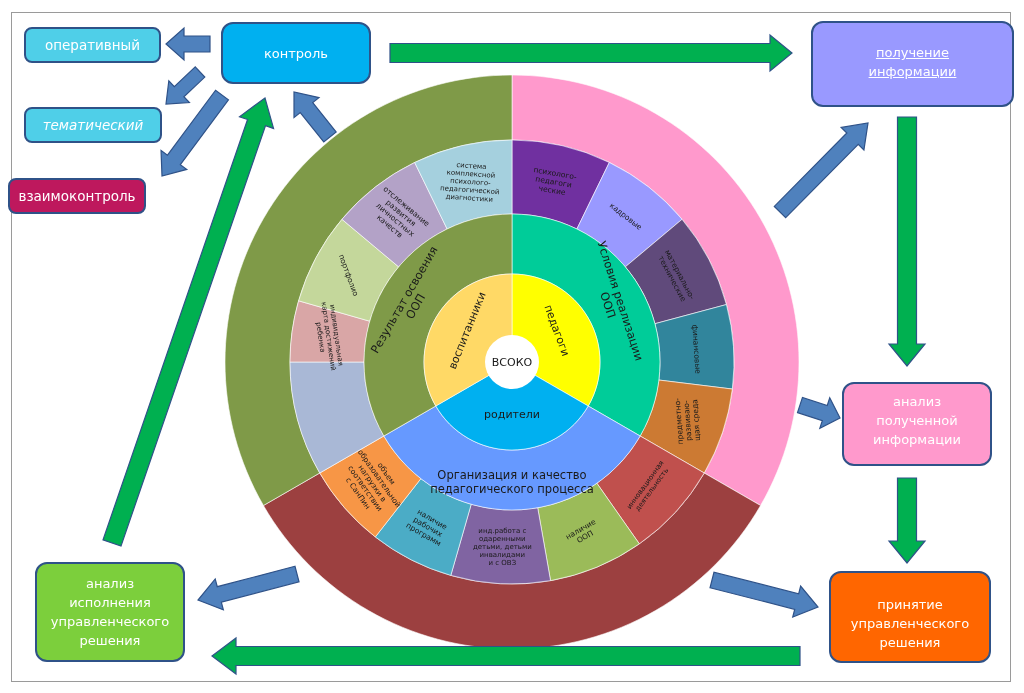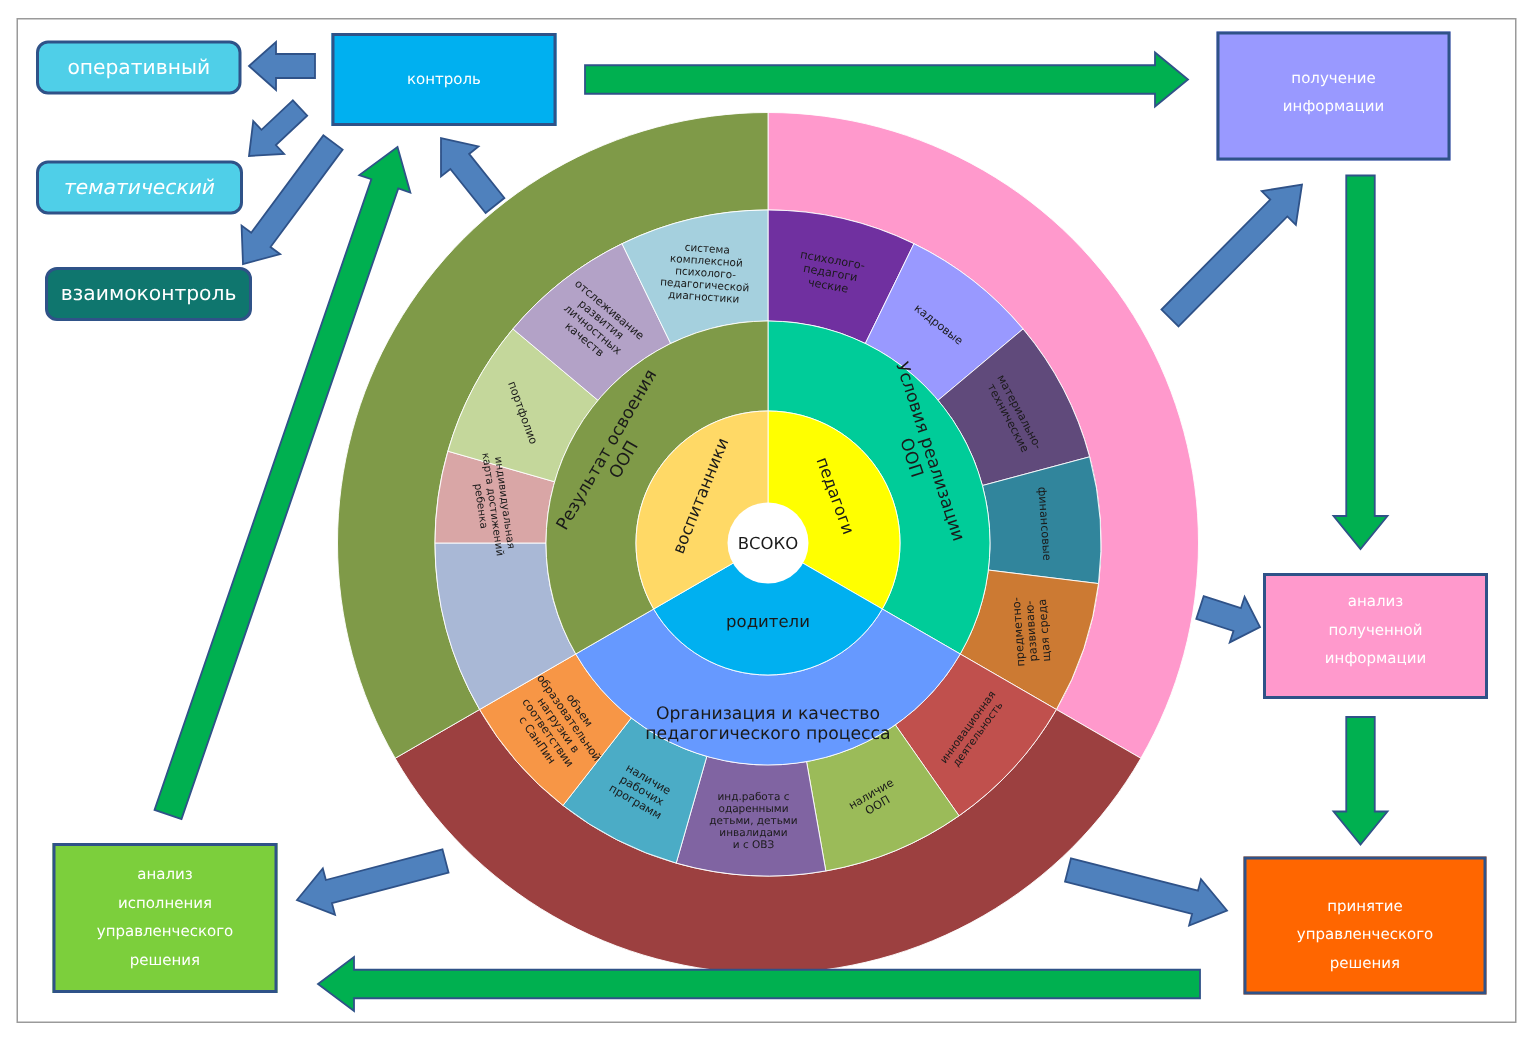--- a/index.html
+++ b/index.html
@@ -1,19 +1,19 @@
 <!DOCTYPE html>
 <html><head>
 <meta charset="utf-8">
 <style>
   html, body { margin:0; padding:0; background:#ffffff; }
   body { width:1024px; height:693px; position:relative; overflow:hidden; font-family:"DejaVu Sans", sans-serif; }
   #frame { position:absolute; left:11px; top:12px; width:1000px; height:670px; border:1px solid #9a9a9a; box-sizing:border-box; background:#fff; }
   svg#diagram { position:absolute; left:0; top:0; }
-  .box { position:absolute; box-sizing:border-box; border:2px solid #2f5288; border-radius:0; color:#fff; display:flex; align-items:center; justify-content:center; text-align:center; font-size:10px; line-height:19px; white-space:pre-line; }
+  .box { position:absolute; box-sizing:border-box; border:2px solid #2f5288; border-radius:12px; color:#fff; display:flex; align-items:center; justify-content:center; text-align:center; font-size:13px; line-height:19px; white-space:pre-line; }
   .box span { white-space:pre-line; }
   .b-small { border-radius:8px; font-size:13.5px; }
 </style>
 </head>
 <body>
 
 <div id="frame"></div>
 
 <svg id="diagram" width="1024" height="693" viewBox="0 0 1024 693" xmlns="http://www.w3.org/2000/svg">
   <g id="wheel">
@@ -80,27 +80,27 @@
       <polygon points="294.9679009958891,566.2623922535779 217.24632229854998,586.6741199922731 215.2142232944391,578.936512245851 198,600 223.34261931088255,609.8869432315394 221.31052030677168,602.1493354851173 299.0320990041109,581.7376077464221" fill="#4f81bd" stroke="#2f5288" stroke-width="1.2"></polygon>
     </g>
 </svg>
 
 <div class="box b-small" style="left:24px;top:27px;width:137px;height:36px;background:#4fcfe8;">
   <span>оперативный</span>
 </div>
 <div class="box b-small" style="left:24px;top:107px;width:138px;height:36px;background:#4fcfe8;font-style:italic;">
   <span>тематический</span>
 </div>
-<div class="box b-small" style="left:30px;top:178px;width:138px;height:36px;background:#0f766e;">
+<div class="box b-small" style="left:8px;top:178px;width:138px;height:36px;background:#be185d;">
   <span>взаимоконтроль</span>
 </div>
 <div class="box" style="left:221px;top:22px;width:150px;height:62px;background:#00b0f0;">
   <span>контроль</span>
 </div>
-<div class="box" style="left:811px;top:21px;width:156px;height:86px;background:#9999ff;align-items:flex-start;padding-top:20px;">
+<div class="box" style="left:811px;top:21px;width:203px;height:86px;background:#9999ff;align-items:flex-start;padding-top:20px;text-decoration:underline;">
   <span>получение
 информации</span>
 </div>
 <div class="box" style="left:842px;top:382px;width:150px;height:84px;background:#ff99cc;align-items:flex-start;padding-top:8px;">
   <span>анализ
 полученной
 информации</span>
 </div>
 <div class="box" style="left:829px;top:571px;width:162px;height:92px;background:#ff6600;align-items:center;padding-top:12px;">
   <span>принятие

